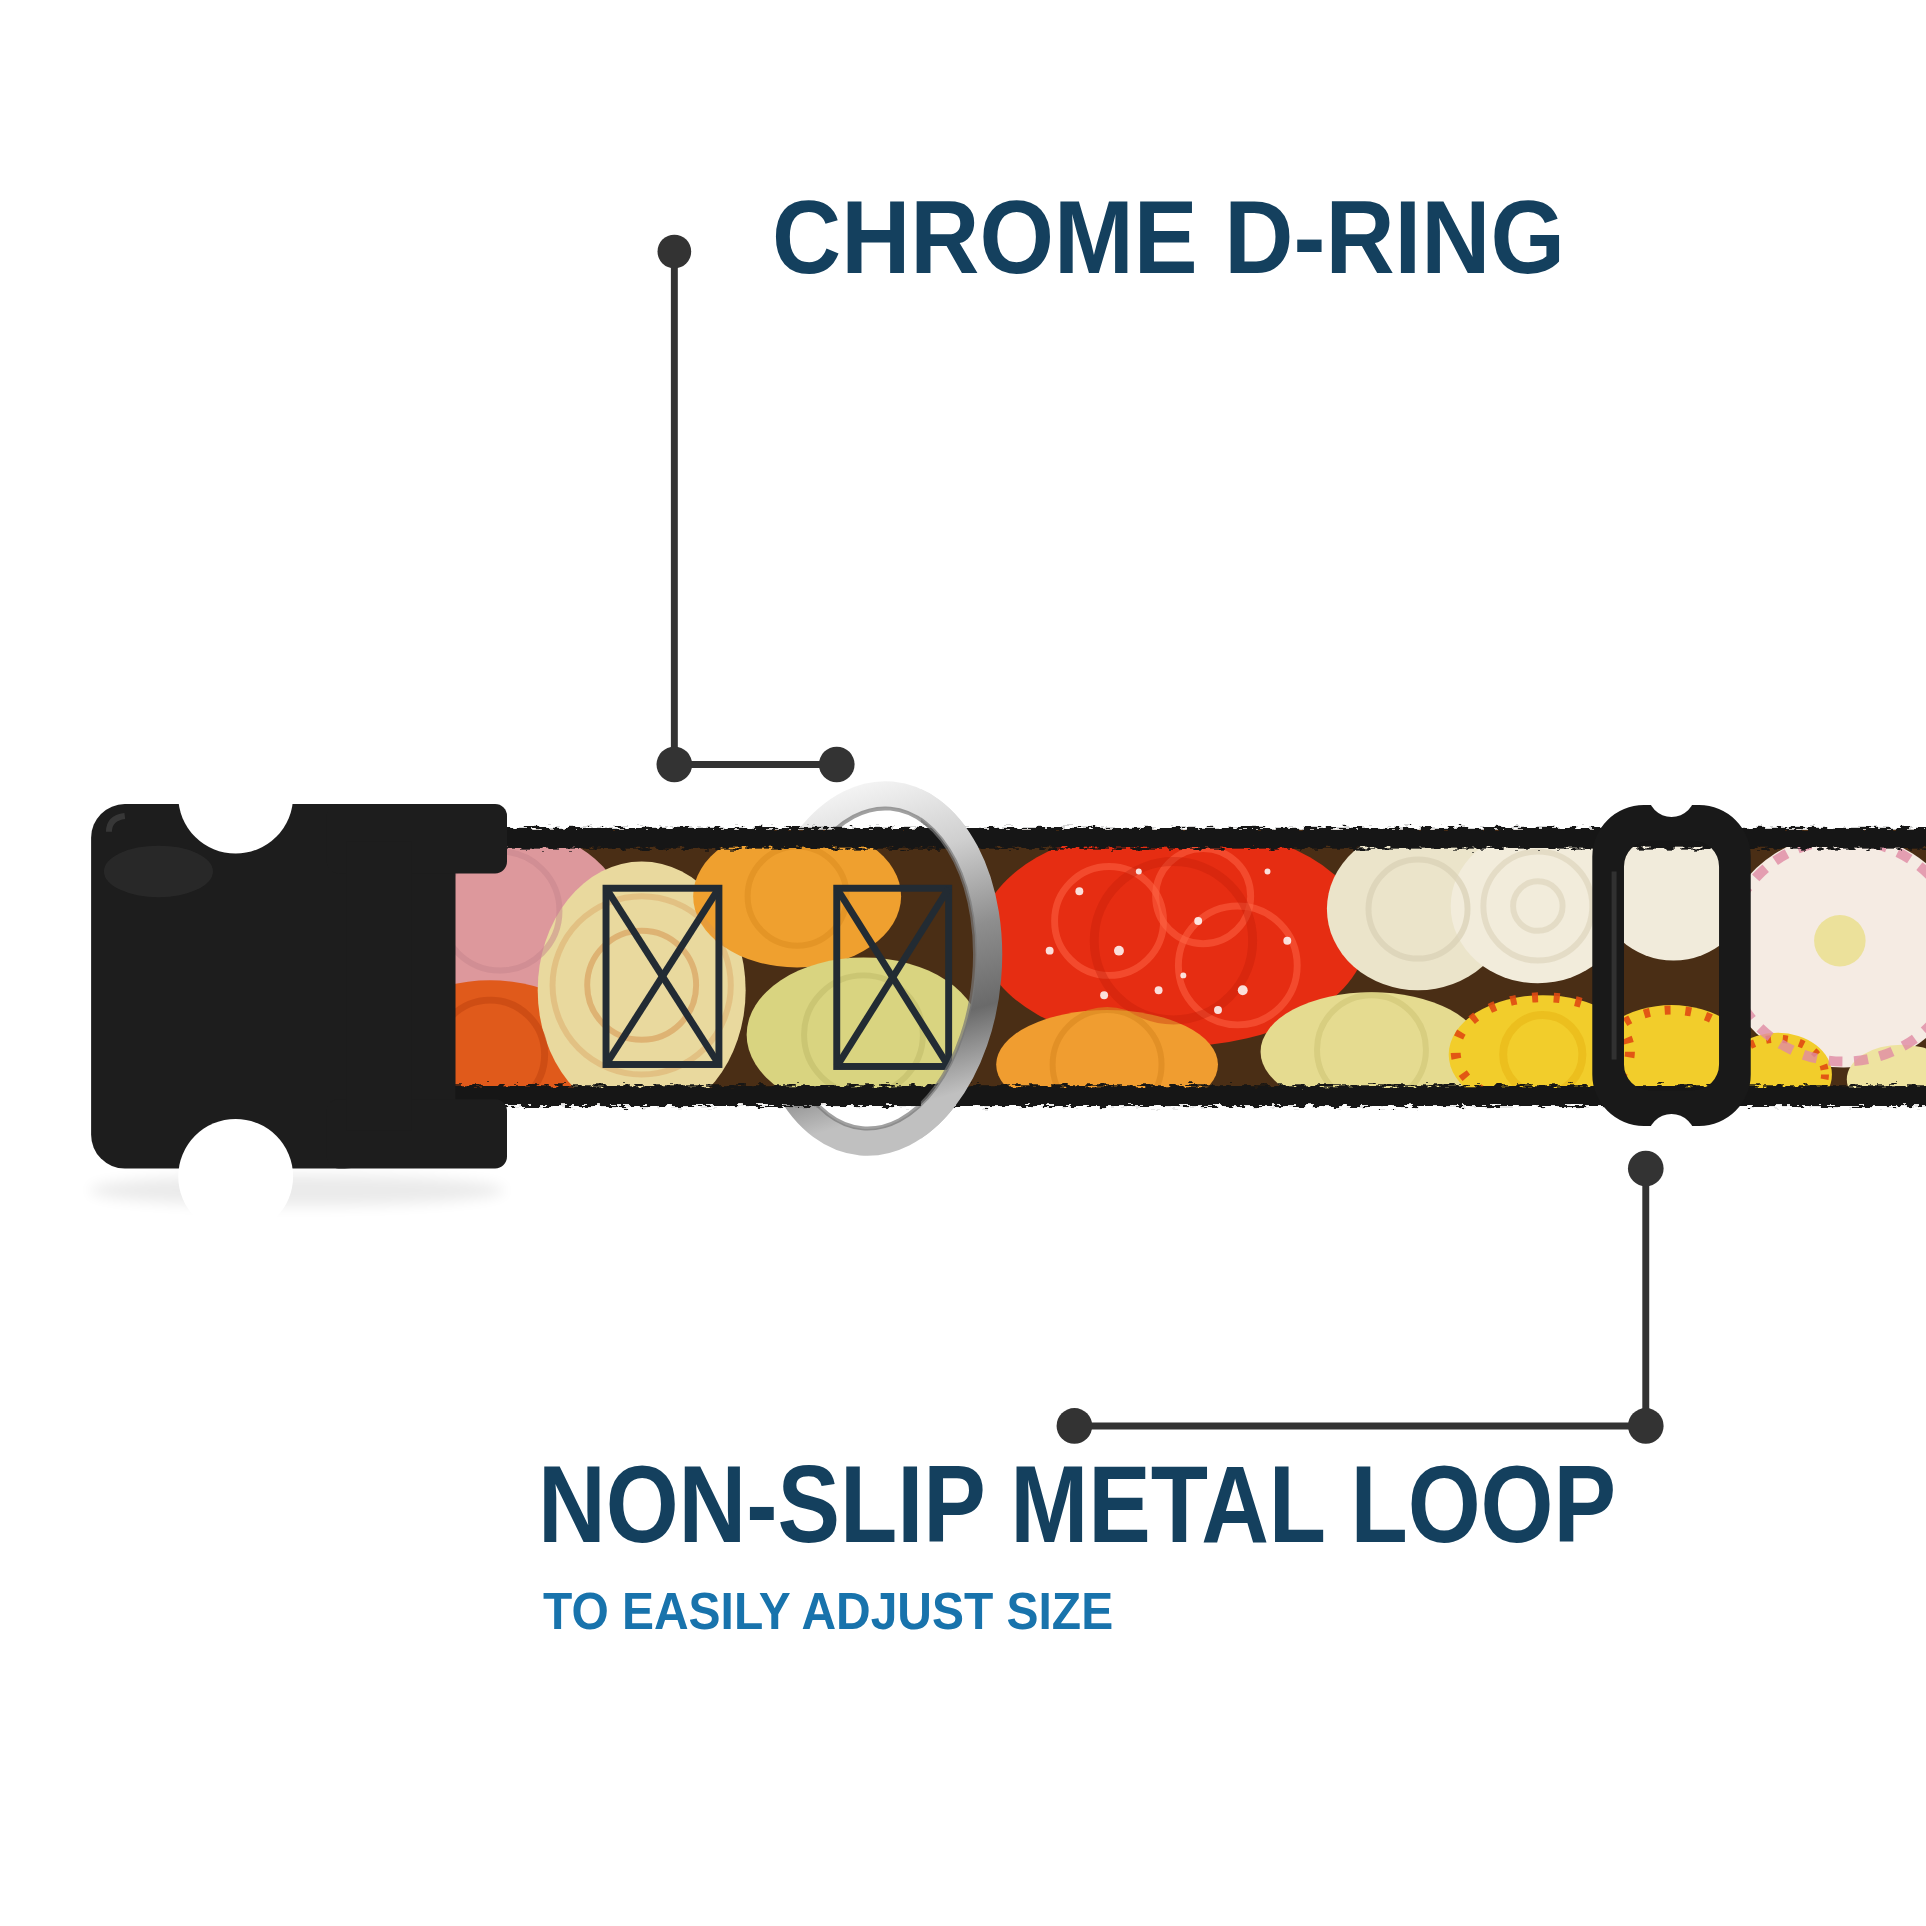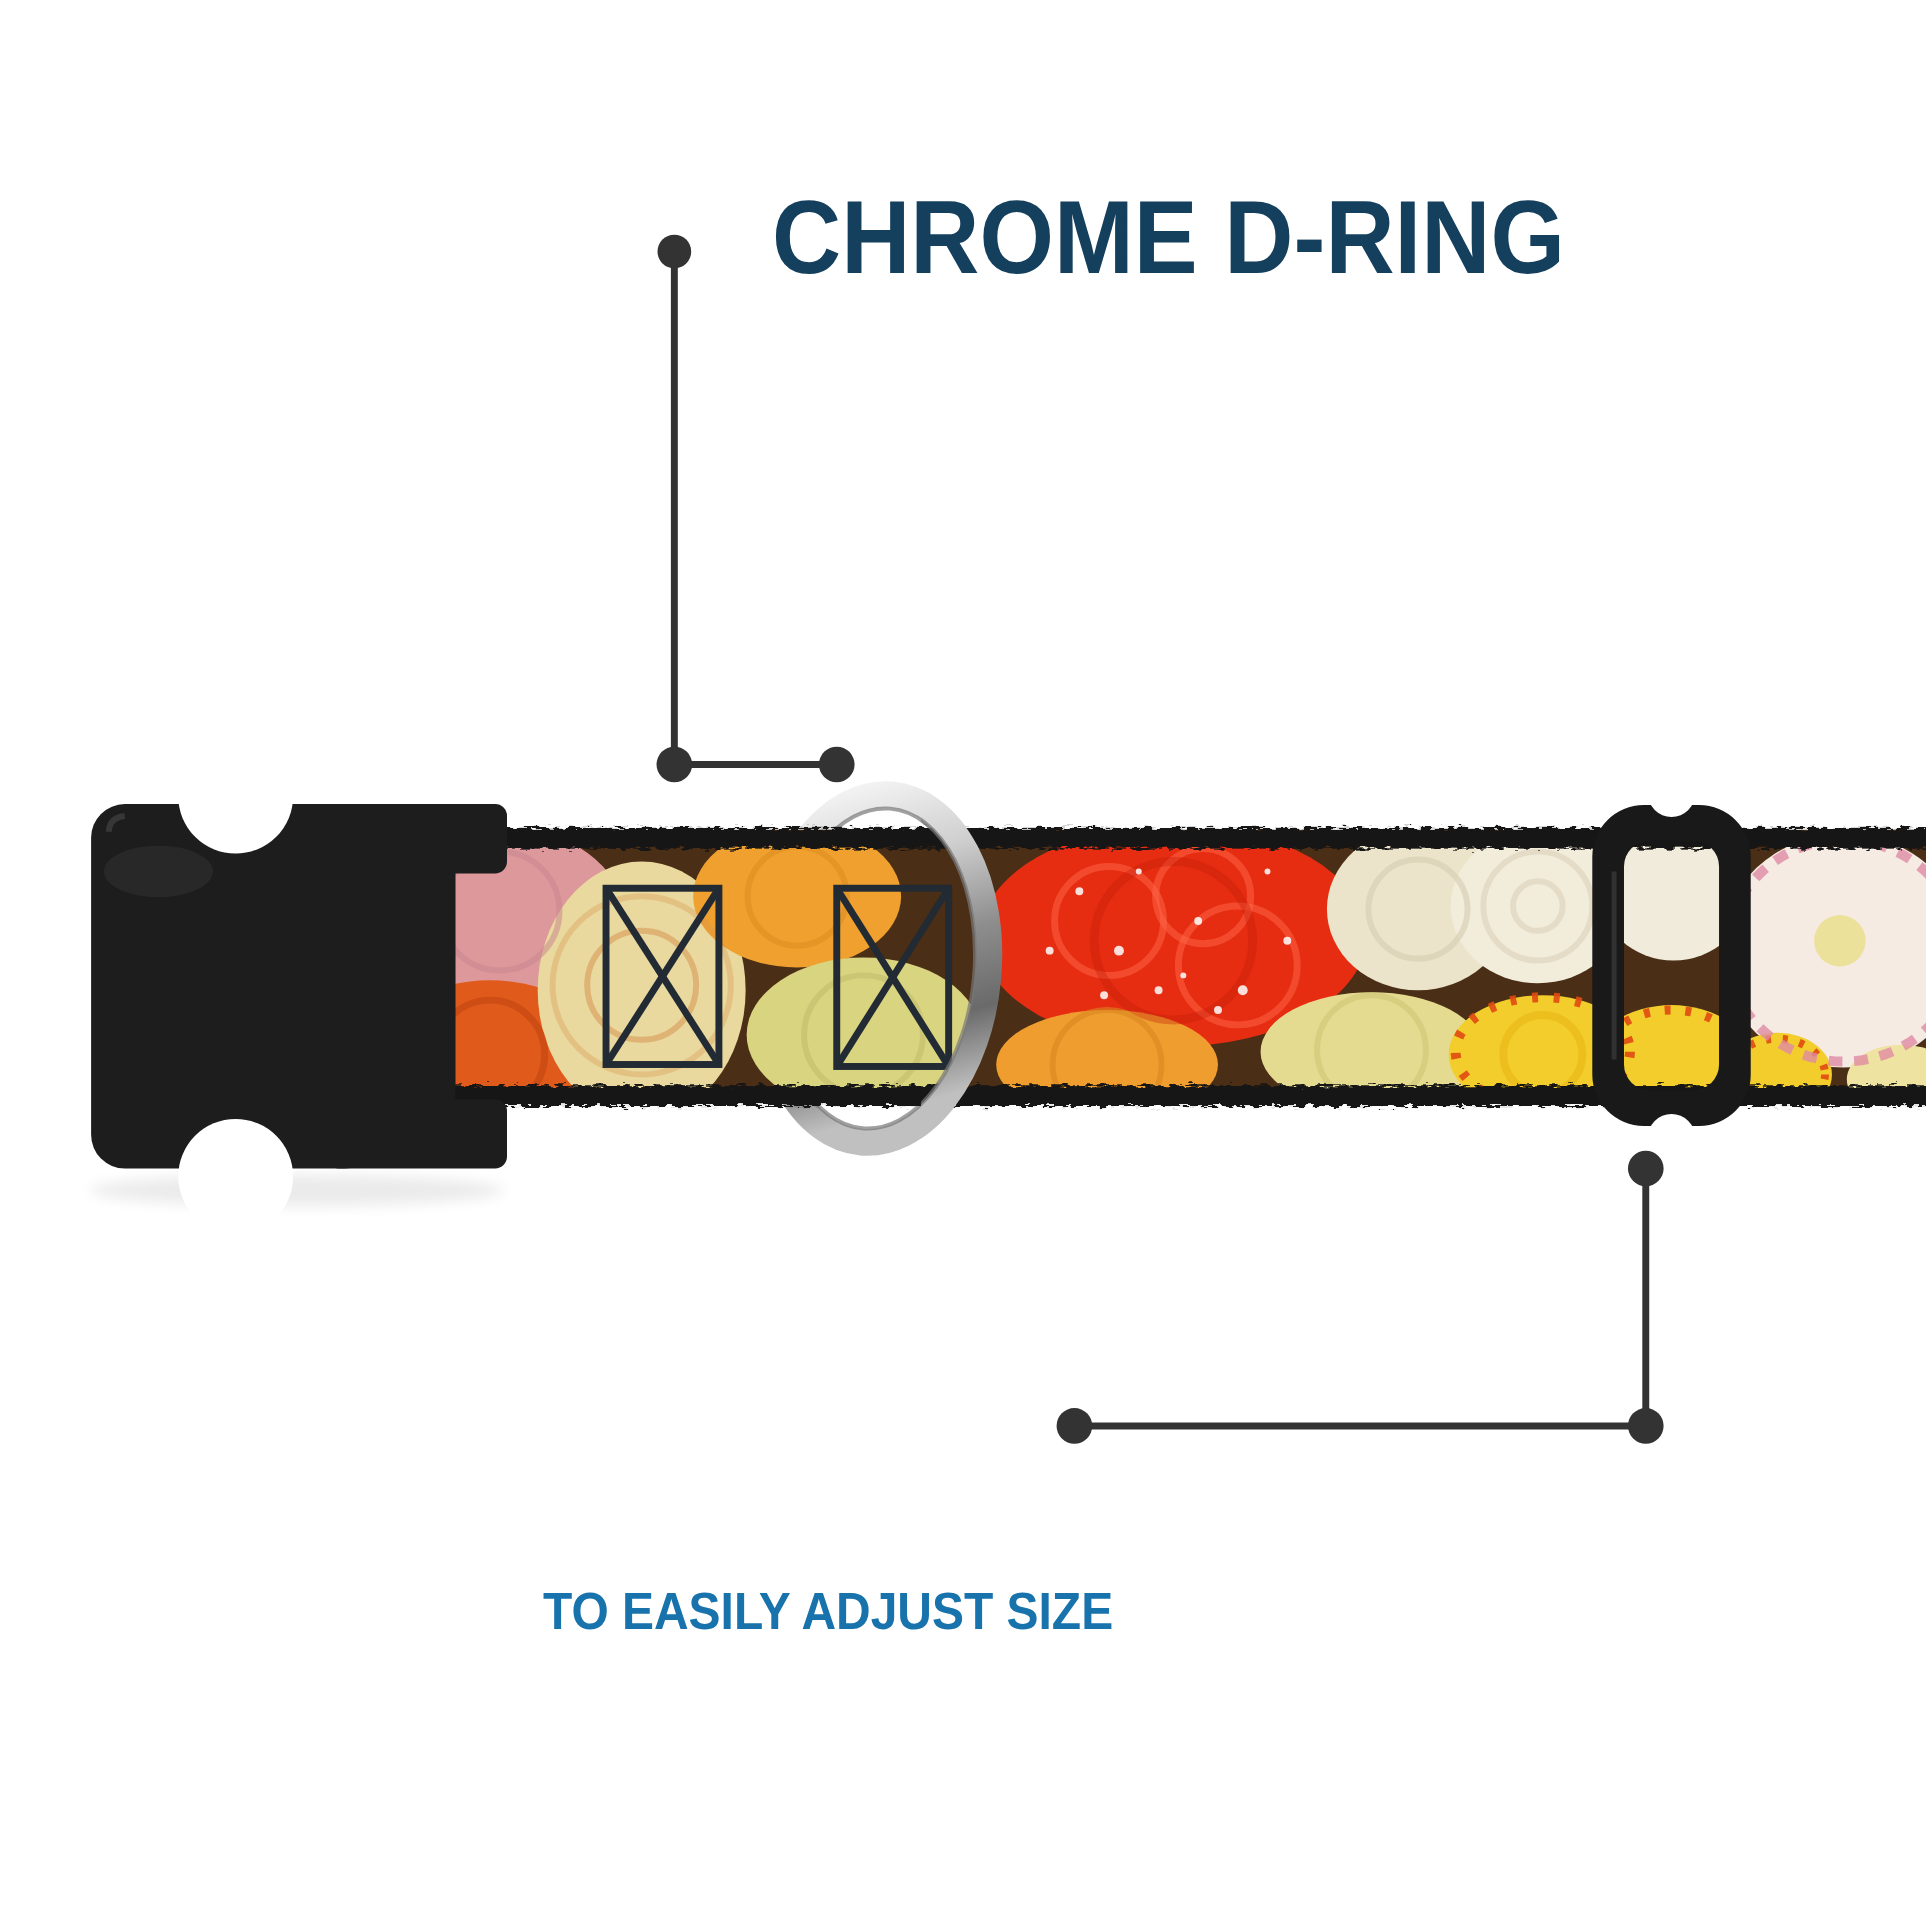--- a/index.html
+++ b/index.html
@@ -186,18 +186,21 @@
       <circle cx="1662" cy="1180" r="18" stroke="none"></circle>
       <circle cx="1662" cy="1440" r="18" stroke="none"></circle>
       <circle cx="1085" cy="1440" r="18" stroke="none"></circle>
     </g>
   </svg>
 
   <div class="callout co-top-title">
     <h1>CHROME D-RING</h1>
   </div>
 
+  <div class="callout co-bot-title">
+    <h1>NON-SLIP METAL LOOP</h1>
+  </div>
   <div class="callout co-bot-sub">
     <p>TO EASILY ADJUST SIZE</p>
   </div>
 
 </div>
 
 
 </body></html>

